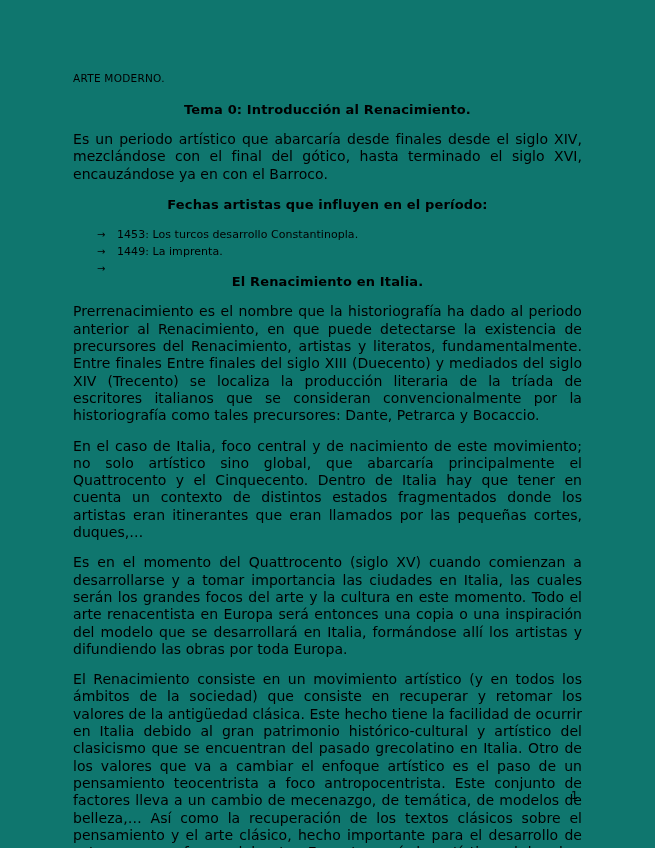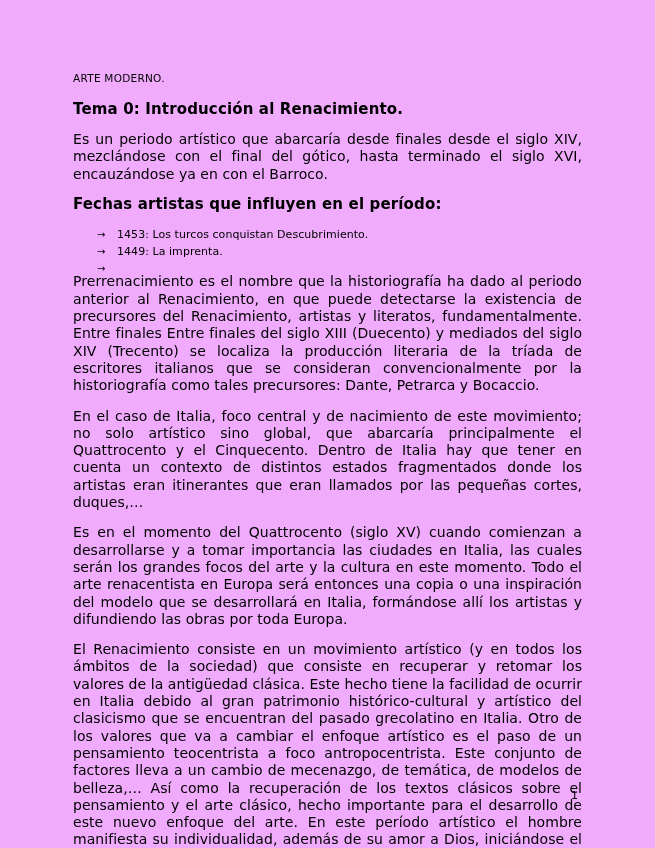--- a/index.html
+++ b/index.html
@@ -14,47 +14,47 @@
     font-family: "DejaVu Sans", "Liberation Sans", sans-serif;
     color: #000000;
     -webkit-font-smoothing: none;
   }
 
   .page {
     position: relative;
     width: 655px;
     height: 848px;
     box-sizing: border-box;
-    background: #f0abfc;
+    background: #0f766e;
     overflow: hidden;
   }
 
   .content {
     position: absolute;
     left: 73px;
     top: 70px;
     width: 509px;
   }
 
   
   .doc-title {
     font-size: 10.5px;
     line-height: 17px;
     letter-spacing: 0.25px;
     margin: 0 0 14px 0;
     text-align: left;
   }
 
   .heading {
-    font-size: 15px;
+    font-size: 13px;
     font-weight: bold;
     line-height: 17px;
     letter-spacing: 0.15px;
     margin: 0 0 13px 0;
-    text-align: left;
+    text-align: center;
   }
 
   .para {
     font-size: 14px;
     line-height: 17.3px;
     text-align: justify;
     text-justify: inter-word;
     margin: 0 0 13px 0;
     letter-spacing: 0.05px;
   }
@@ -111,31 +111,32 @@
 
     <p class="heading">Tema 0: Introducción al Renacimiento.</p>
 
     <p class="para">Es un periodo artístico que abarcaría desde finales desde el siglo XIV, mezclándose con el final del gótico, hasta terminado el siglo XVI, encauzándose ya en con el Barroco.</p>
 
     <p class="heading">Fechas artistas que influyen en el período:</p>
 
     <ul class="bullet-list">
       <li class="bullet-item">
         <span class="bullet-marker">→</span>
-        <span>1453: Los turcos conquistan Descubrimiento.</span>
+        <span>1453: Los turcos desarrollo Constantinopla.</span>
       </li>
       <li class="bullet-item">
         <span class="bullet-marker">→</span>
         <span>1449: La imprenta.</span>
       </li>
       <li class="bullet-item">
         <span class="bullet-marker">→</span>
       </li>
     </ul>
 
+    <p class="heading">El Renacimiento en Italia.</p>
 
     <p class="para">Prerrenacimiento es el nombre que la historiografía ha dado al periodo anterior al Renacimiento, en que puede detectarse la existencia de precursores del Renacimiento, artistas y literatos, fundamentalmente. Entre finales Entre finales del siglo XIII (Duecento) y mediados del siglo XIV (Trecento) se localiza la producción literaria de la tríada de escritores italianos que se consideran convencionalmente por la historiografía como tales precursores: Dante, Petrarca y Bocaccio.</p>
 
     <p class="para">En el caso de Italia, foco central y de nacimiento de este movimiento; no solo artístico sino global, que abarcaría principalmente el Quattrocento y el Cinquecento. Dentro de Italia hay que tener en cuenta un contexto de distintos estados fragmentados donde los artistas eran itinerantes que eran llamados por las pequeñas cortes, duques,…</p>
 
     <p class="para">Es en el momento del Quattrocento (siglo XV) cuando comienzan a desarrollarse y a tomar importancia las ciudades en Italia, las cuales serán los grandes focos del arte y la cultura en este momento. Todo el arte renacentista en Europa será entonces una copia o una inspiración del modelo que se desarrollará en Italia, formándose allí los artistas y difundiendo las obras por toda Europa.</p>
 
     <p class="para last">El Renacimiento consiste en un movimiento artístico (y en todos los ámbitos de la sociedad) que consiste en recuperar y retomar los valores de la antigüedad clásica. Este hecho tiene la facilidad de ocurrir en Italia debido al gran patrimonio histórico-cultural y artístico del clasicismo que se encuentran del pasado grecolatino en Italia. Otro de los valores que va a cambiar el enfoque artístico es el paso de un pensamiento teocentrista a foco antropocentrista. Este conjunto de factores lleva a un cambio de mecenazgo, de temática, de modelos de belleza,… Así como la recuperación de los textos clásicos sobre el pensamiento y el arte clásico, hecho importante para el desarrollo de este nuevo enfoque del arte. En este período artístico el hombre manifiesta su individualidad, además de su amor a Dios, iniciándose el conocimiento por las coyunturas político-sociales. El elemento</p>
 
   </div>

